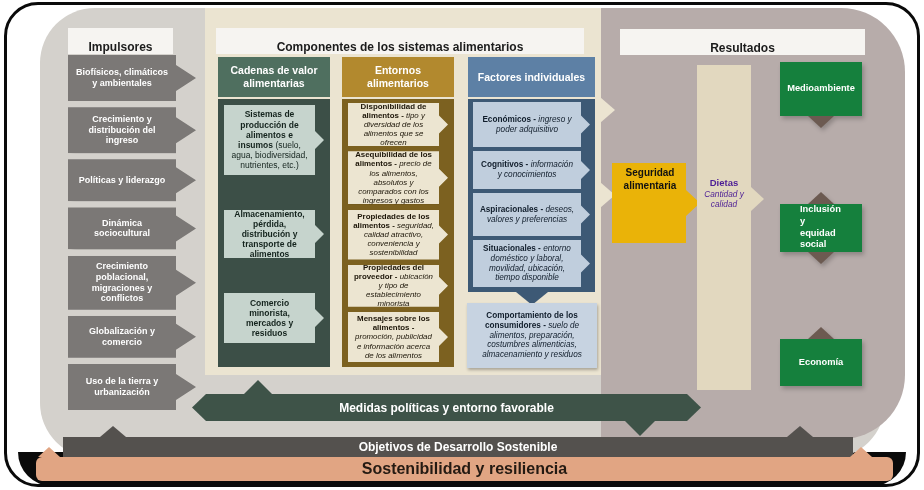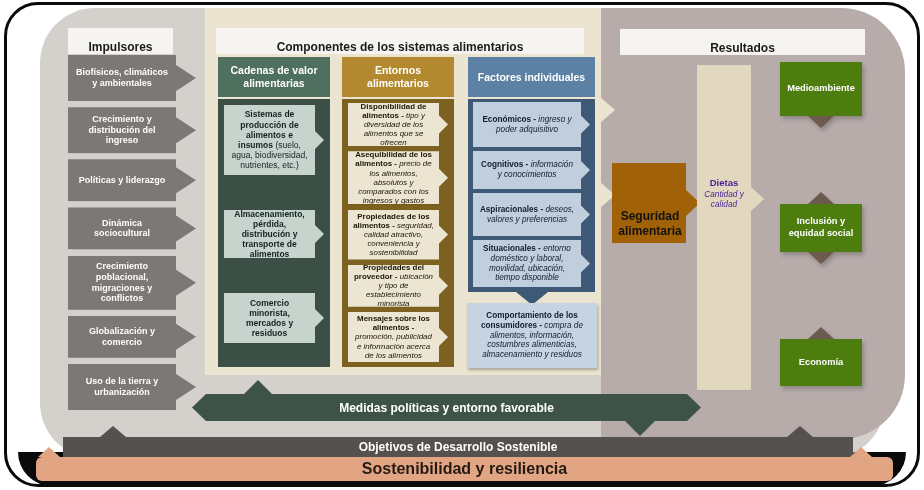--- a/index.html
+++ b/index.html
@@ -65,34 +65,34 @@
   .b-box:nth-child(3){height:43px}.b-box:nth-child(4){height:47px}
   .comport-box{position:absolute;left:-1px;top:246px;width:130px;height:65px;background:#c7d3e1;color:#101d2b;
       font-size:8.2px;line-height:1.2;display:flex;align-items:center;justify-content:center;text-align:center;
       padding:3px 4px;box-sizing:border-box;filter:drop-shadow(1.5px 2px 1.5px rgba(0,0,0,.28));}
   .comport-box .bx{display:block;}
   
   .cream-arrow{position:absolute;width:0;height:0;border-top:13px solid transparent;border-bottom:13px solid transparent;border-left:15px solid #ebe4d1;}
   .cream-arrow-1{left:600px;top:97px;}
   .cream-arrow-2{left:600px;top:182px;}
   
-  .seguridad-box{position:absolute;left:612px;top:163px;width:88px;height:80px;background:#a16207;color:#121212;
-      font-weight:700;font-size:12px;line-height:1.25;display:flex;align-items:flex-end;justify-content:center;text-align:center;
+  .seguridad-box{position:absolute;left:612px;top:163px;width:88px;height:80px;background:#eab308;color:#121212;
+      font-weight:700;font-size:10px;line-height:1.25;display:flex;align-items:flex-start;justify-content:center;text-align:center;
       padding:4px 16px 4px 4px;box-sizing:border-box;
       clip-path:polygon(0 0,74px 0,74px calc(50% - 13px),88px 50%,74px calc(50% + 13px),74px 100%,0 100%);}
   .dietas-bar{position:absolute;left:697px;top:65px;width:54px;height:325px;background:#e2d8bf;}
   .dietas-bar::after{content:'';position:absolute;right:-13px;top:122px;width:0;height:0;
       border-top:12px solid transparent;border-bottom:12px solid transparent;border-left:13px solid #e2d8bf;}
   .dietas-text{position:absolute;left:0;top:112px;width:100%;text-align:center;color:#4c1d95;}
   .dietas-text .t1{display:block;font-weight:700;font-size:9.5px;}
   .dietas-text .t2{display:block;font-style:italic;font-size:8.3px;line-height:1.25;margin-top:1px;}
   
   .results-col{position:absolute;left:780px;top:62px;width:82px;height:324px;display:flex;flex-direction:column;justify-content:space-between;}
-  .result-box{position:relative;background:#4d7c0f;color:#fff;font-size:9.3px;font-weight:600;line-height:1.25;
-      display:flex;align-items:center;justify-content:center;text-align:center;padding:4px;box-sizing:border-box;
+  .result-box{position:relative;background:#15803d;color:#fff;font-size:9.3px;font-weight:600;line-height:1.25;
+      display:flex;align-items:center;justify-content:center;padding:20px;box-sizing:border-box;
       filter:drop-shadow(2px 3px 2px rgba(0,0,0,.22));}
   .result-box::before{content:'';position:absolute;left:50%;bottom:100%;transform:translateX(-50%);
       width:0;height:0;border-left:13px solid transparent;border-right:13px solid transparent;border-bottom:12px solid #6c5a51;}
   .result-box::after{content:'';position:absolute;left:50%;top:100%;transform:translateX(-50%);
       width:0;height:0;border-left:13px solid transparent;border-right:13px solid transparent;border-top:12px solid #6c5a51;}
   .result-box:first-child::before{display:none;}
   .result-box:last-child::after{display:none;}
   .result-box:nth-child(1){height:54px}.result-box:nth-child(2){height:48px}
   .result-box:nth-child(3){height:47px}.result-box:nth-child(4){height:58px}
   
@@ -207,21 +207,21 @@
           <span class="bx"><b>Cognitivos -</b> <i>información y conocimientos</i></span>
         </div>
         <div class="cbx b-box">
           <span class="bx"><b>Aspiracionales -</b> <i>deseos, valores y preferencias</i></span>
         </div>
         <div class="cbx b-box">
           <span class="bx"><b>Situacionales -</b> <i>entorno doméstico y laboral, movilidad, ubicación, tiempo disponible</i></span>
         </div>
       </div>
     <div class="comport-box">
-        <span class="bx"><b>Comportamiento de los consumidores -</b> <i>compra de alimentos, información, costumbres alimenticias, almacenamiento y residuos</i></span>
+        <span class="bx"><b>Comportamiento de los consumidores -</b> <i>suelo de alimentos, preparación, costumbres alimenticias, almacenamiento y residuos</i></span>
       </div>
   </div>
 
   <div class="seguridad-box">
     <span class="bx">Seguridad alimentaria</span>
   </div>
 
   <div class="dietas-bar">
     <div class="dietas-text">
       <span class="t1">Dietas</span>

